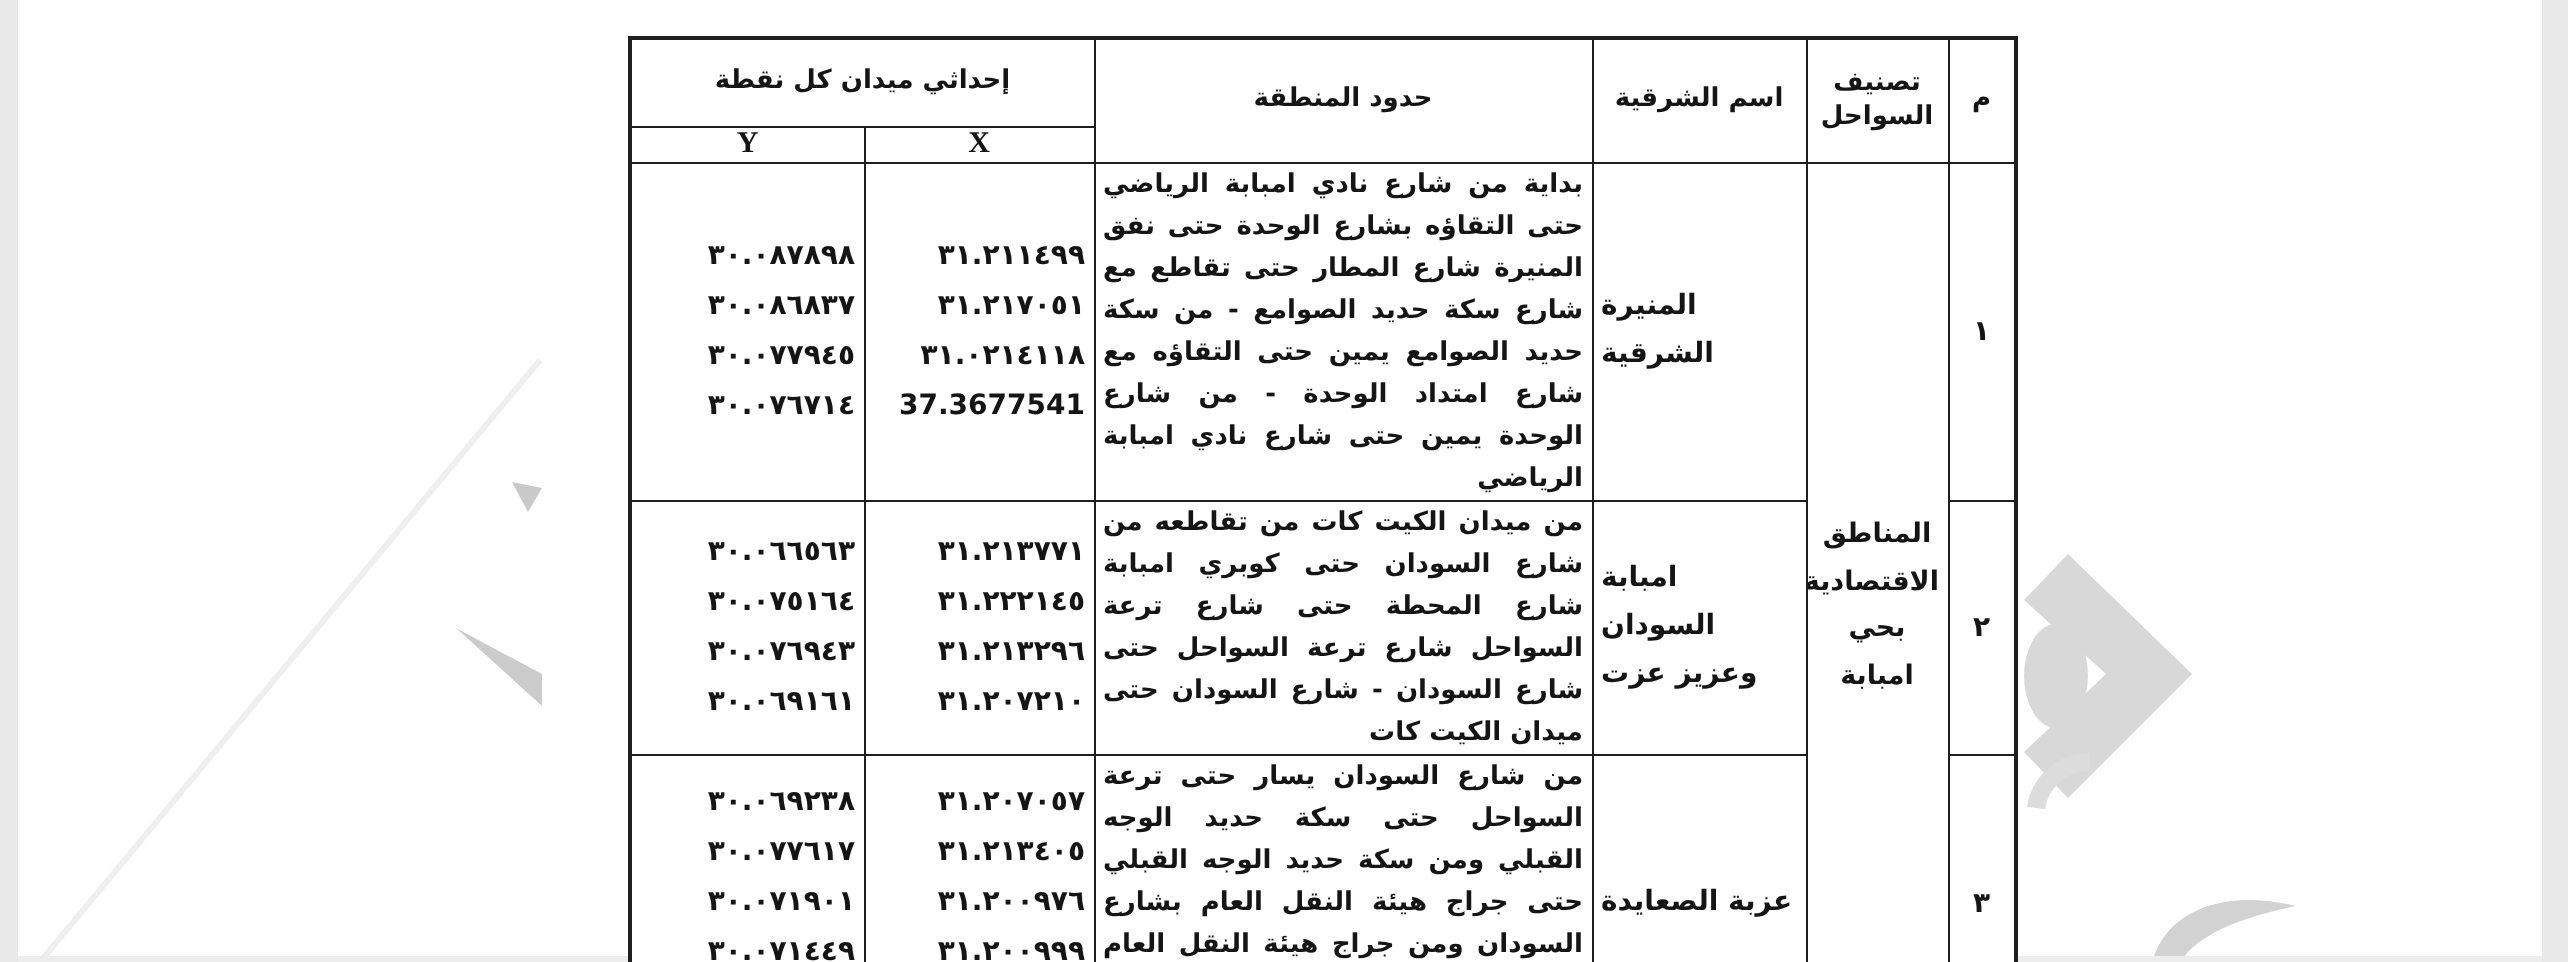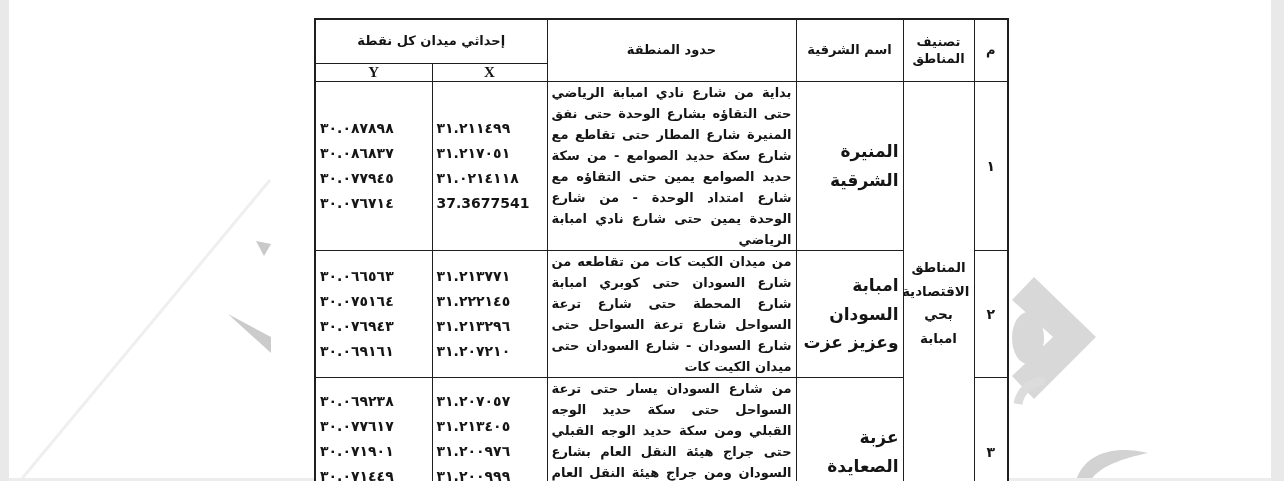--- a/index.html
+++ b/index.html
@@ -39,27 +39,27 @@
   tr.r3 { height:131px; }
 
   th { font-size:13px; text-align:center; line-height:1.35; }
   th.yx { font-family:"Liberation Serif", serif; font-size:15px; padding:0; line-height:1; }
 
   td.num { font-size:14px; text-align:center; }
   td.classification {
     font-size:13.5px; text-align:center;
     white-space:pre-line; line-height:1.75; padding:0 2px;
   }
-  td.name { font-size:17px; text-align:right; line-height:1.7; padding:0 8px; }
+  td.name { font-size:14px; text-align:left; line-height:1.7; padding:0 8px; }
   td.boundary {
     font-size:13px; text-align:justify; text-align-last:auto;
     line-height:1.62; padding:3px 7px 3px 5px;
   }
   td.coord {
-    font-size:14px; text-align:left;
+    font-size:14px; text-align:right;
     white-space:pre-line; line-height:25px;
     letter-spacing:0.5px;
   }
 </style>
 </head>
 <body>
 
 <div class="screen">
 
   <svg class="wm-svg" viewBox="0 0 1284 481" xmlns="http://www.w3.org/2000/svg">
@@ -85,21 +85,21 @@
       <col style="width:34px">
       <col style="width:71px">
       <col style="width:107px">
       <col style="width:249px">
       <col style="width:115px">
       <col style="width:117px">
     </colgroup>
     <thead>
       <tr class="hdr-main">
         <th rowspan="2">م</th>
-        <th rowspan="2">تصنيف المناطق</th>
+        <th rowspan="2">تصنيف السواحل</th>
         <th rowspan="2">اسم الشرقية</th>
         <th rowspan="2">حدود المنطقة</th>
         <th colspan="2">إحداثي ميدان كل نقطة</th>
       </tr>
       <tr class="hdr-sub">
         <th class="yx">X</th>
         <th class="yx">Y</th>
       </tr>
     </thead>
     <tbody>

